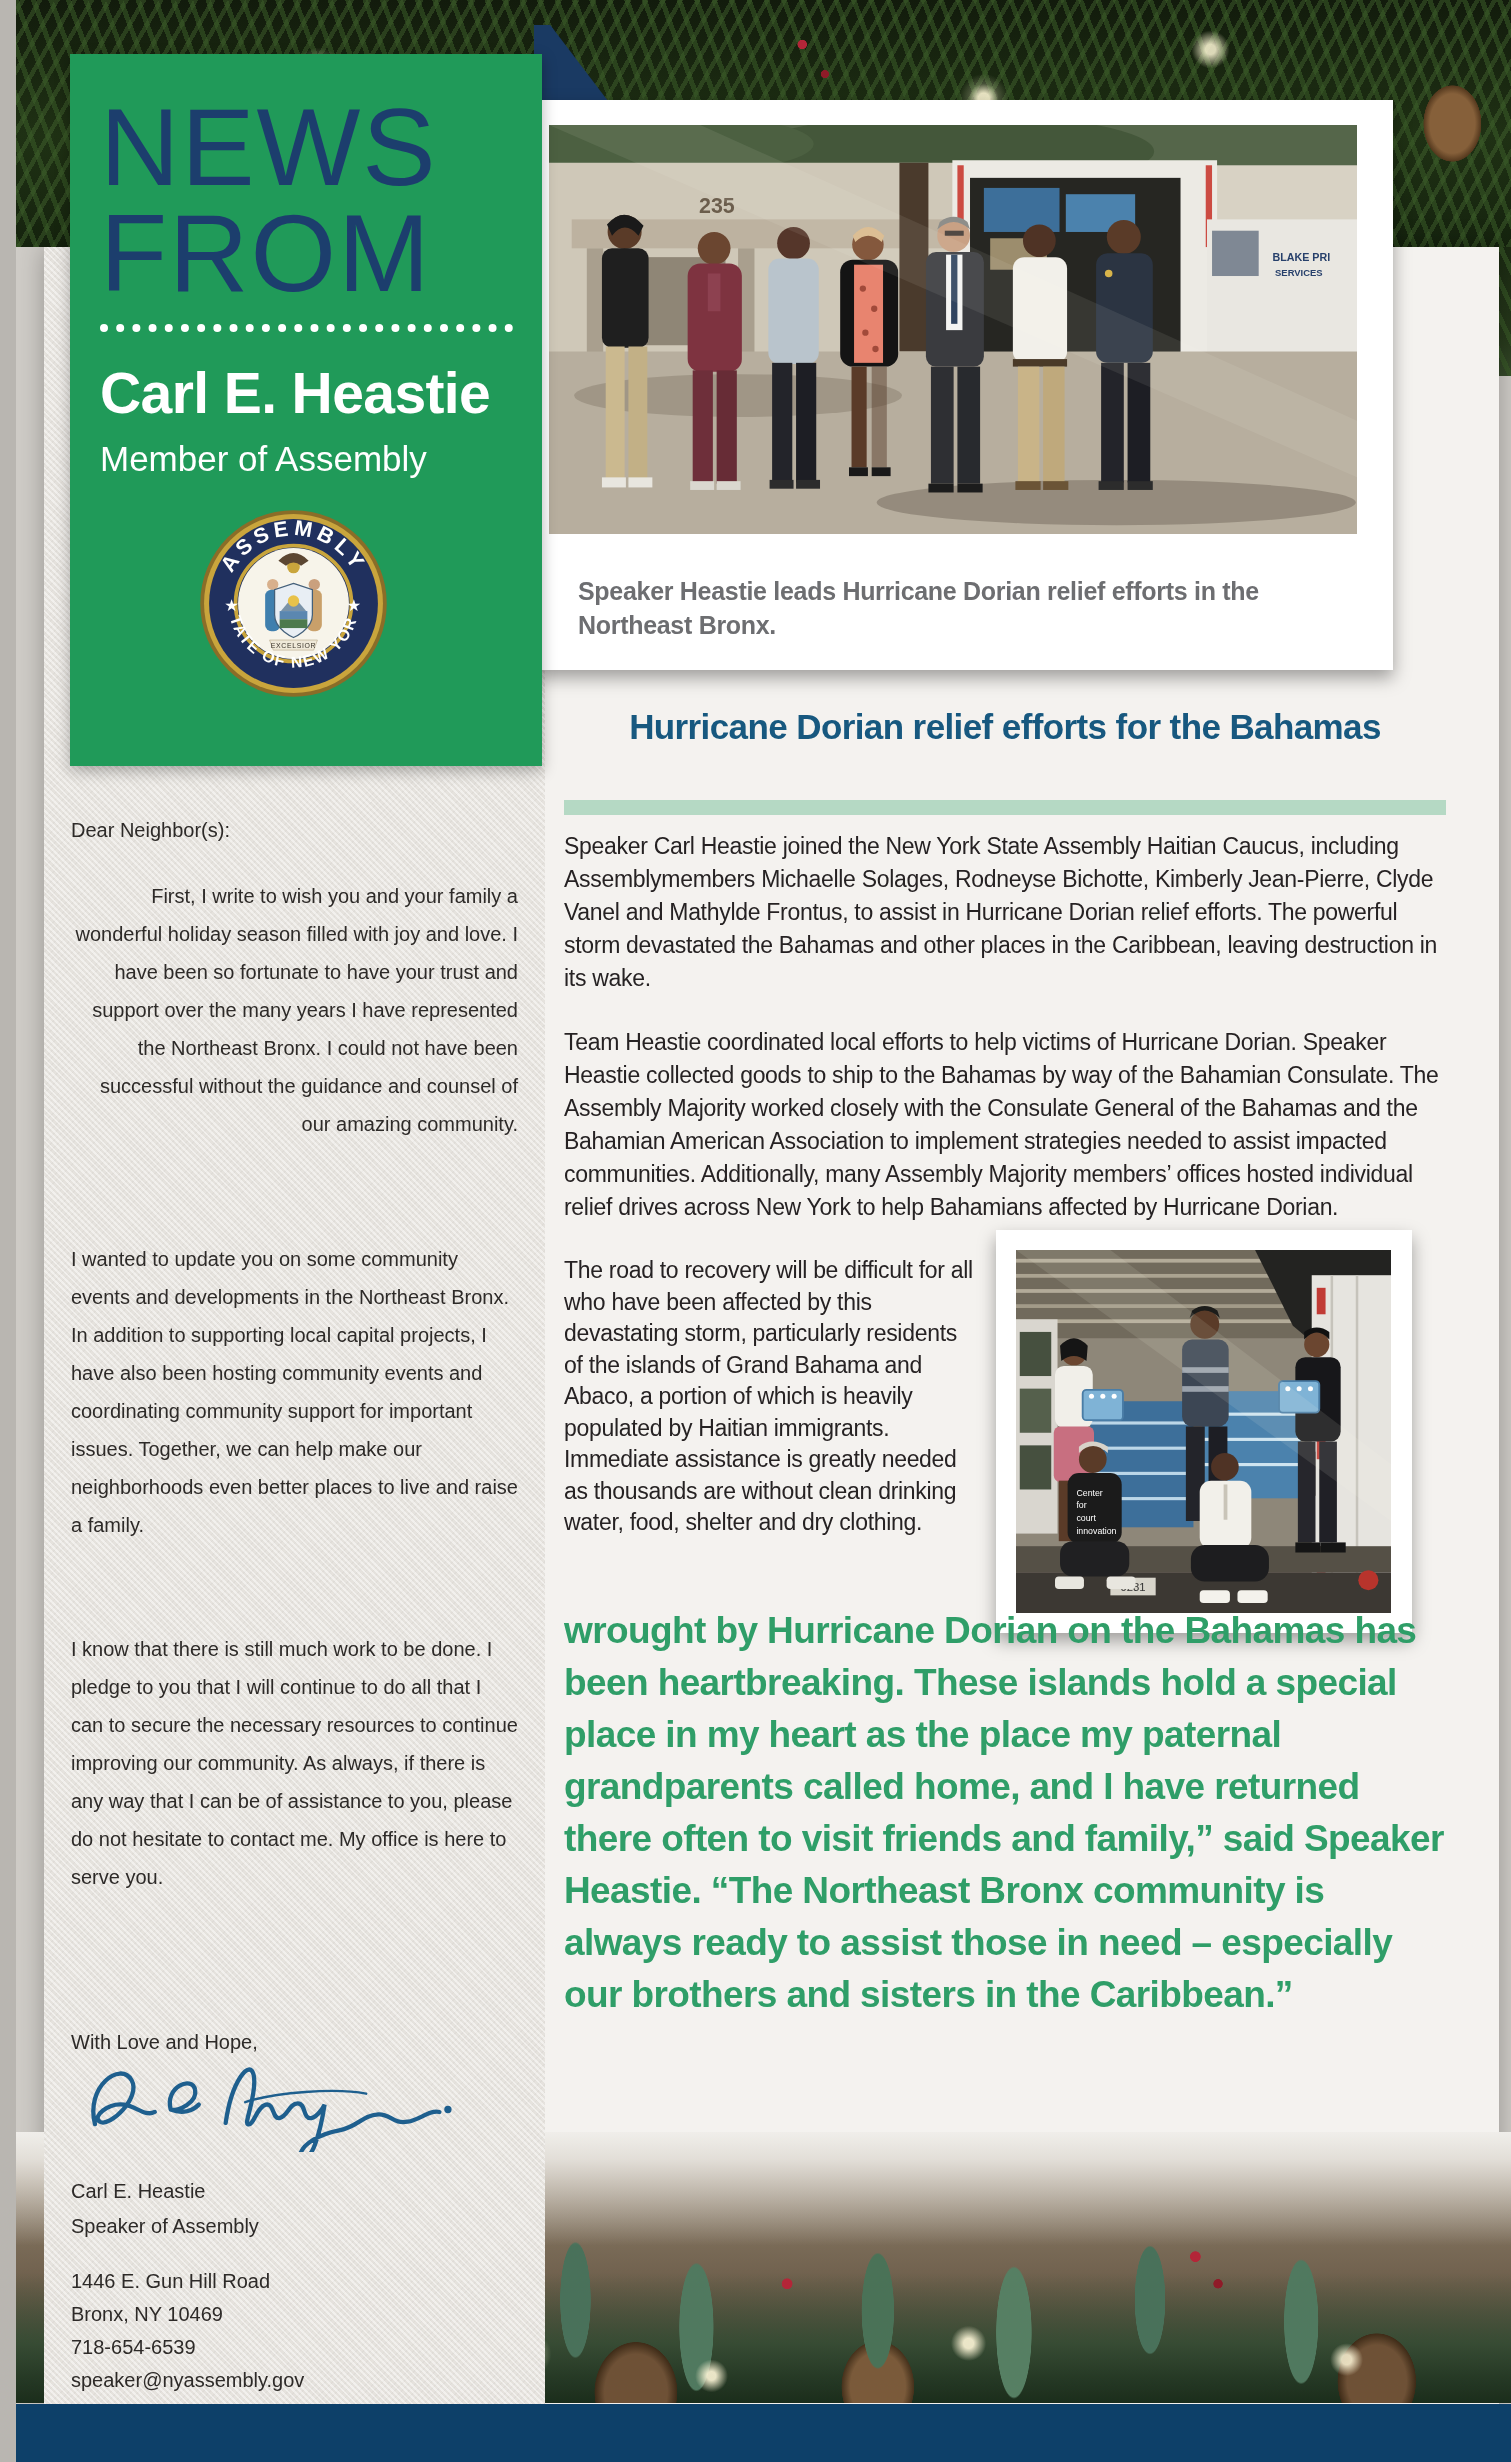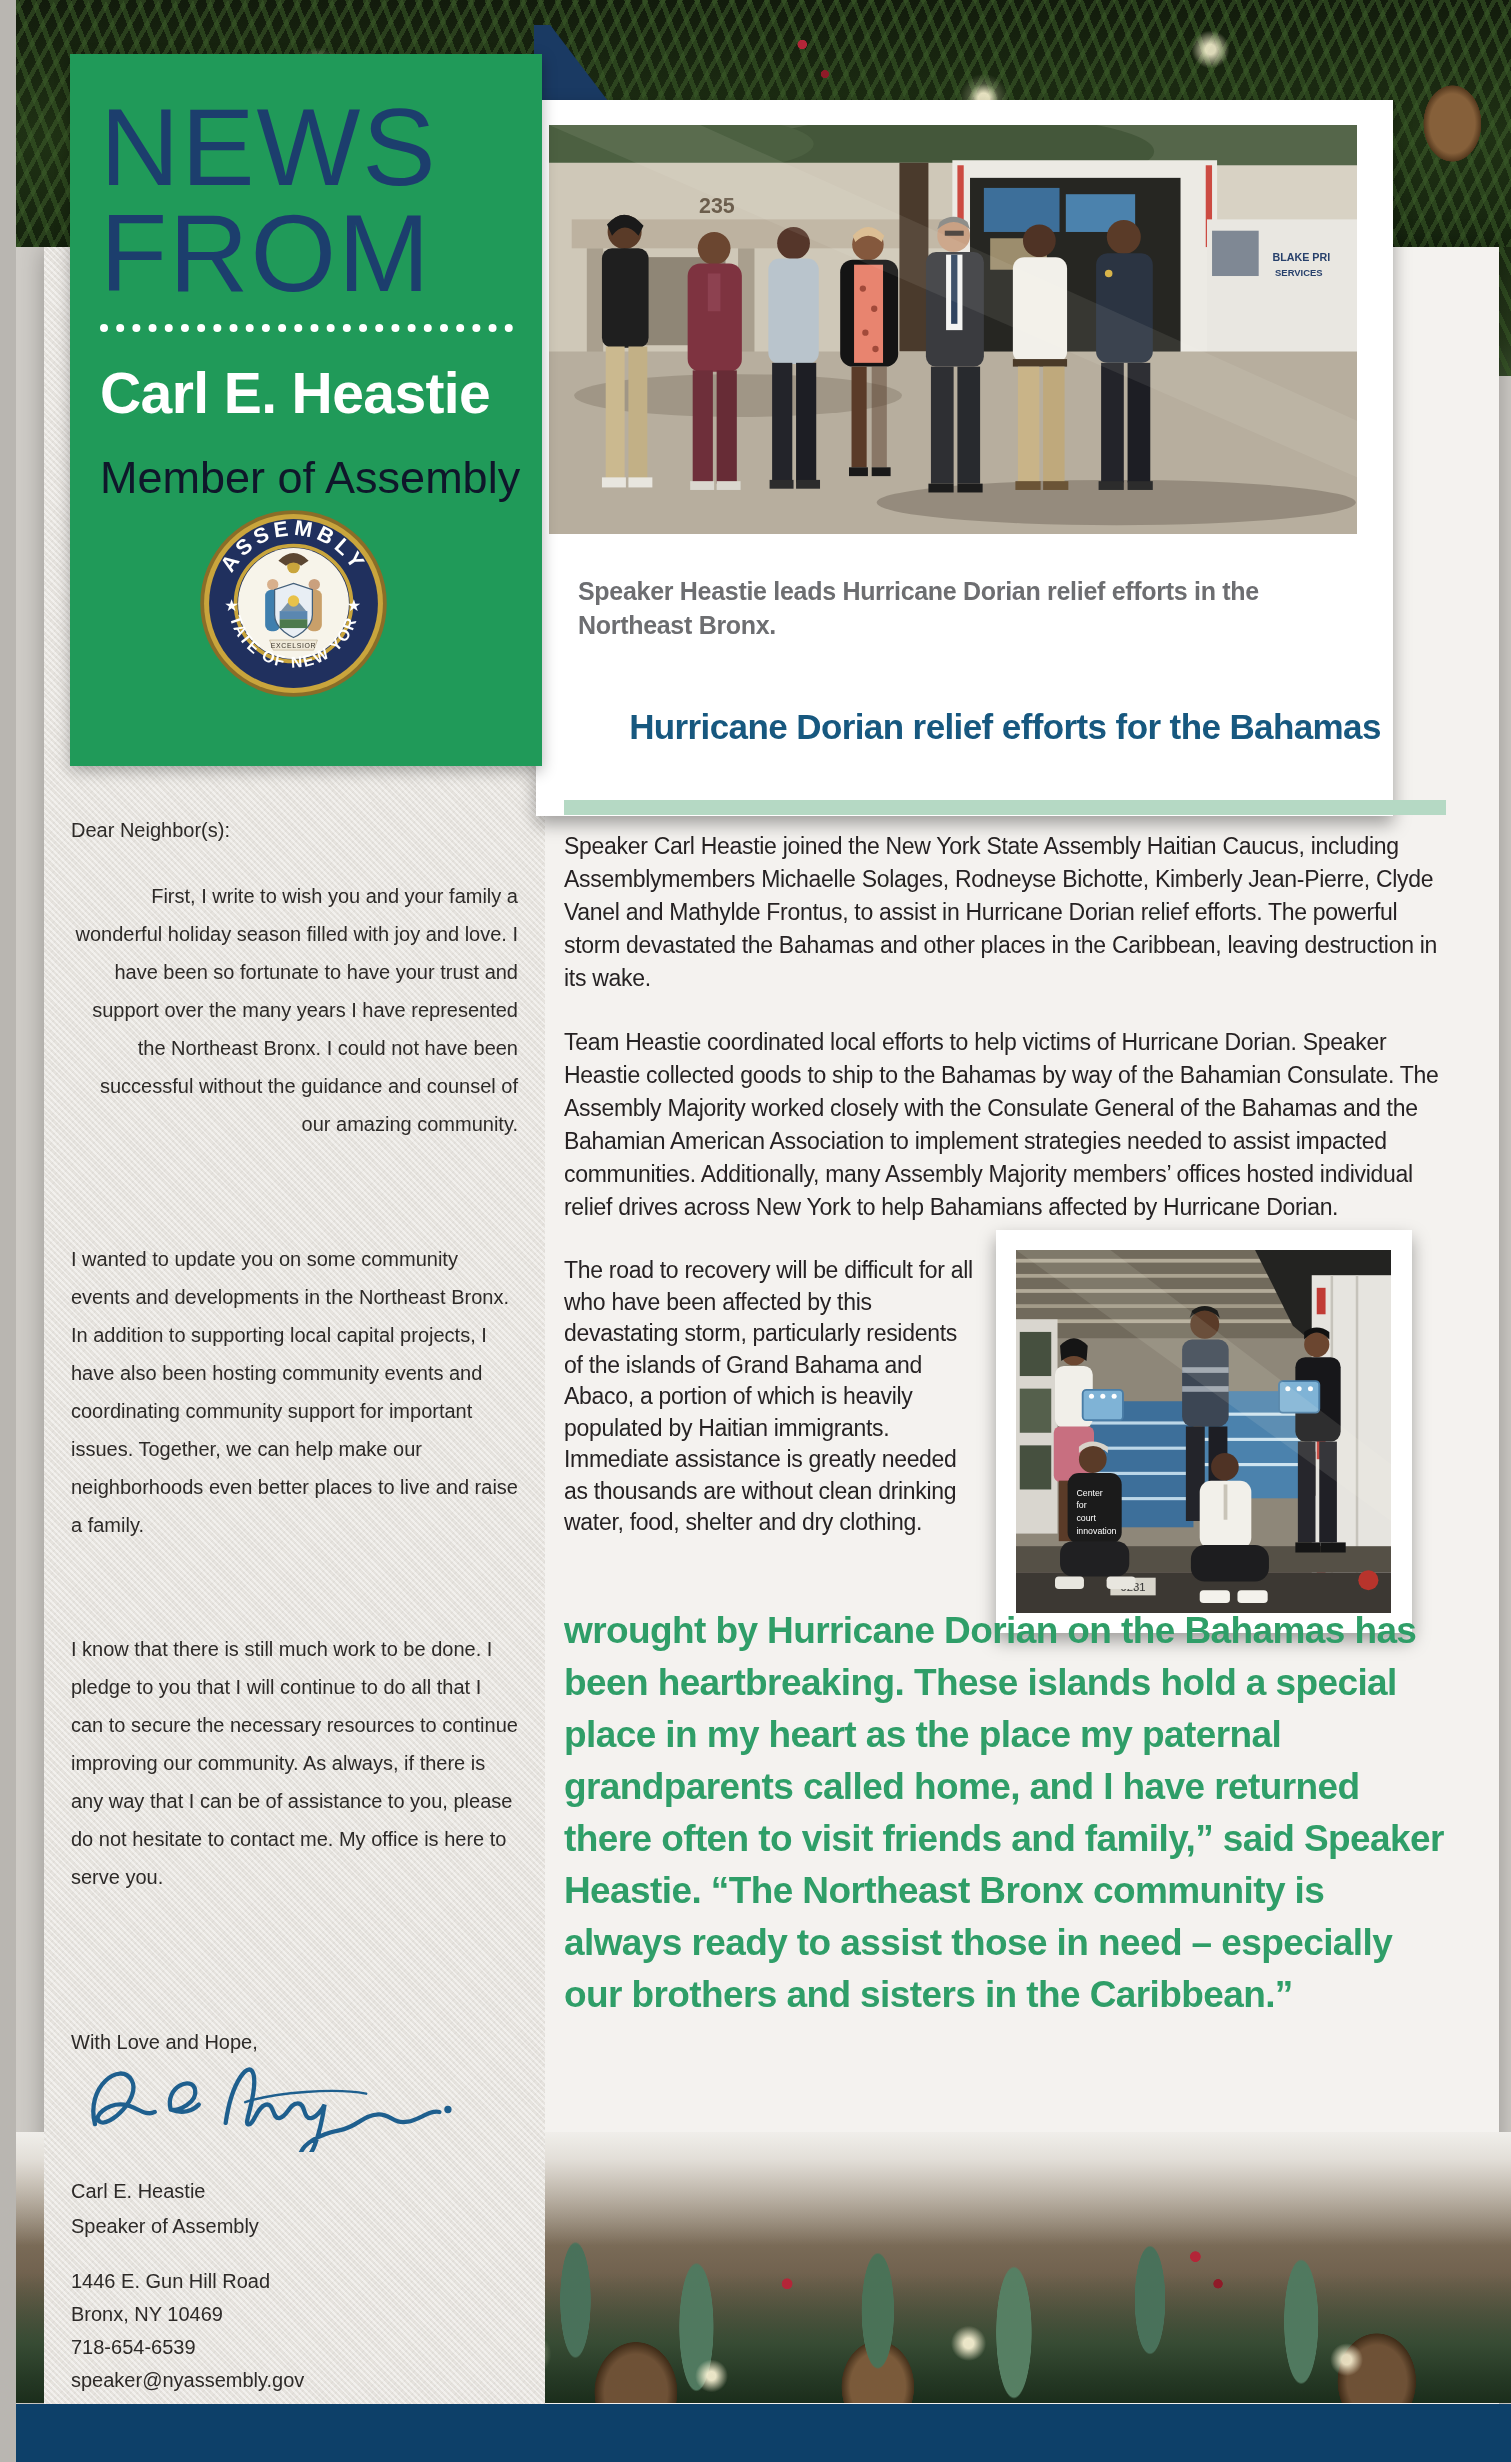--- a/index.html
+++ b/index.html
@@ -69,27 +69,27 @@
       repeating-linear-gradient(45deg, rgba(255,255,255,.4) 0 1.9px, rgba(0,0,0,.015) 1.9px 4.4px),
       repeating-linear-gradient(-45deg, rgba(120,115,105,.05) 0 1.3px, transparent 1.3px 5px);}
 
   
   .green-box{left:54px;top:54px;width:472px;height:712px;background:#209a59;z-index:6;
              box-shadow:0 5px 14px rgba(0,0,0,.30);}
   .news-from{position:absolute;left:30px;top:40px;font-size:110px;line-height:106px;
              font-weight:400;color:#1c3e6d;letter-spacing:1.9px;}
   .dotted{position:absolute;left:30px;top:270px;width:413px;border-top:8.2px dotted #ffffff;}
   .mast-name{position:absolute;left:30px;top:306px;font-size:57px;font-weight:700;color:#ffffff;letter-spacing:-0.6px;}
-  .mast-title{position:absolute;left:30px;top:398px;font-size:45px;font-weight:400;color:#0f172a;}
+  .mast-title{position:absolute;left:30px;top:385px;font-size:35px;font-weight:400;color:#ffffff;}
   .seal{position:absolute;left:129px;top:455px;width:189px;height:189px;}
   .navy-wedge{left:518px;top:25px;width:74px;height:76px;background:#1a3a63;z-index:3;
               clip-path:polygon(0 0,22% 0,100% 100%,0 100%);}
 
   
-  .photo1-frame{left:520px;top:100px;width:857px;height:716px;background:#ffffff;z-index:5;
+  .photo1-frame{left:520px;top:100px;width:857px;height:570px;background:#ffffff;z-index:5;
                 box-shadow:0 7.6px 16.4px rgba(0,0,0,.35);}
   .photo1{position:absolute;left:12.6px;top:25px;width:808px;height:409px;}
   .photo1 svg,.photo2 svg,.seal svg,.signature svg{display:block;width:100%;height:100%;}
   .photo1-caption{position:absolute;left:42px;top:474px;width:756px;font-size:25px;font-weight:700;
                   color:#6d6e71;line-height:34px;letter-spacing:-0.3px;}
 
   
   .headline{left:548px;top:704px;width:882px;z-index:6;text-align:center;color:#17587f;
             font-size:35px;font-weight:700;line-height:45px;letter-spacing:-0.6px;}
   .divider{left:548px;top:800px;width:882px;height:15px;background:#b5d9c4;z-index:6;}

